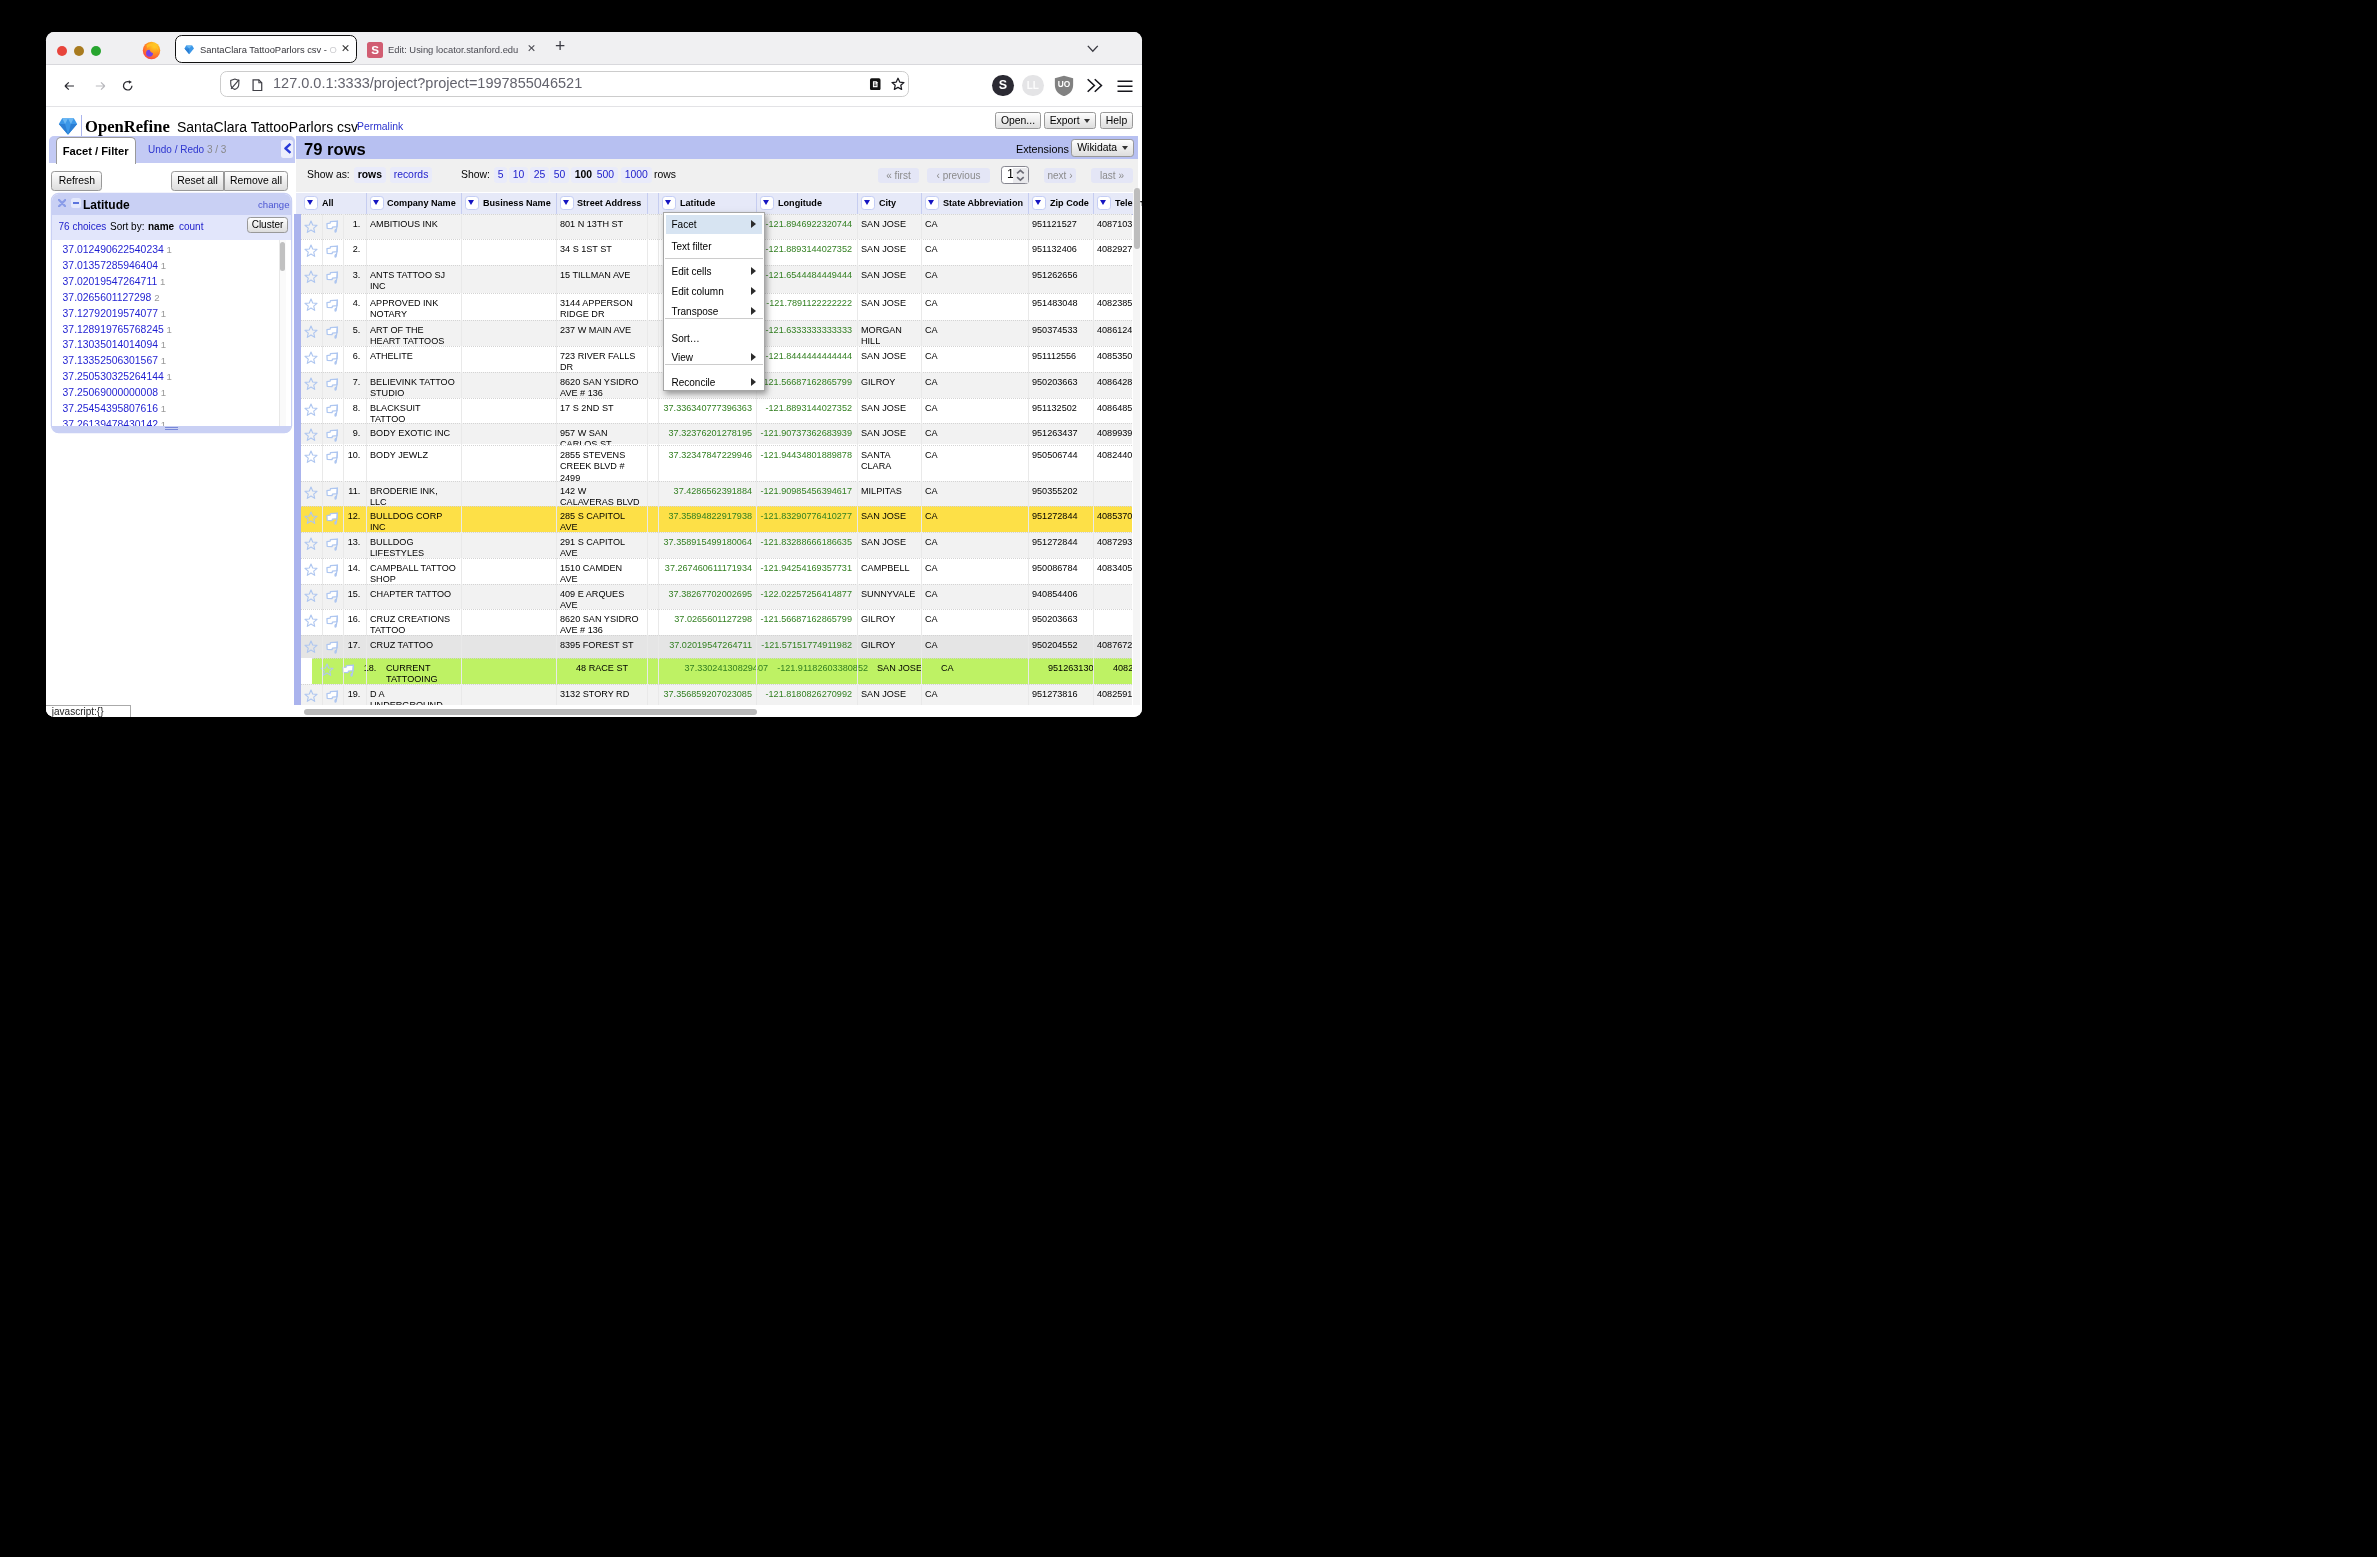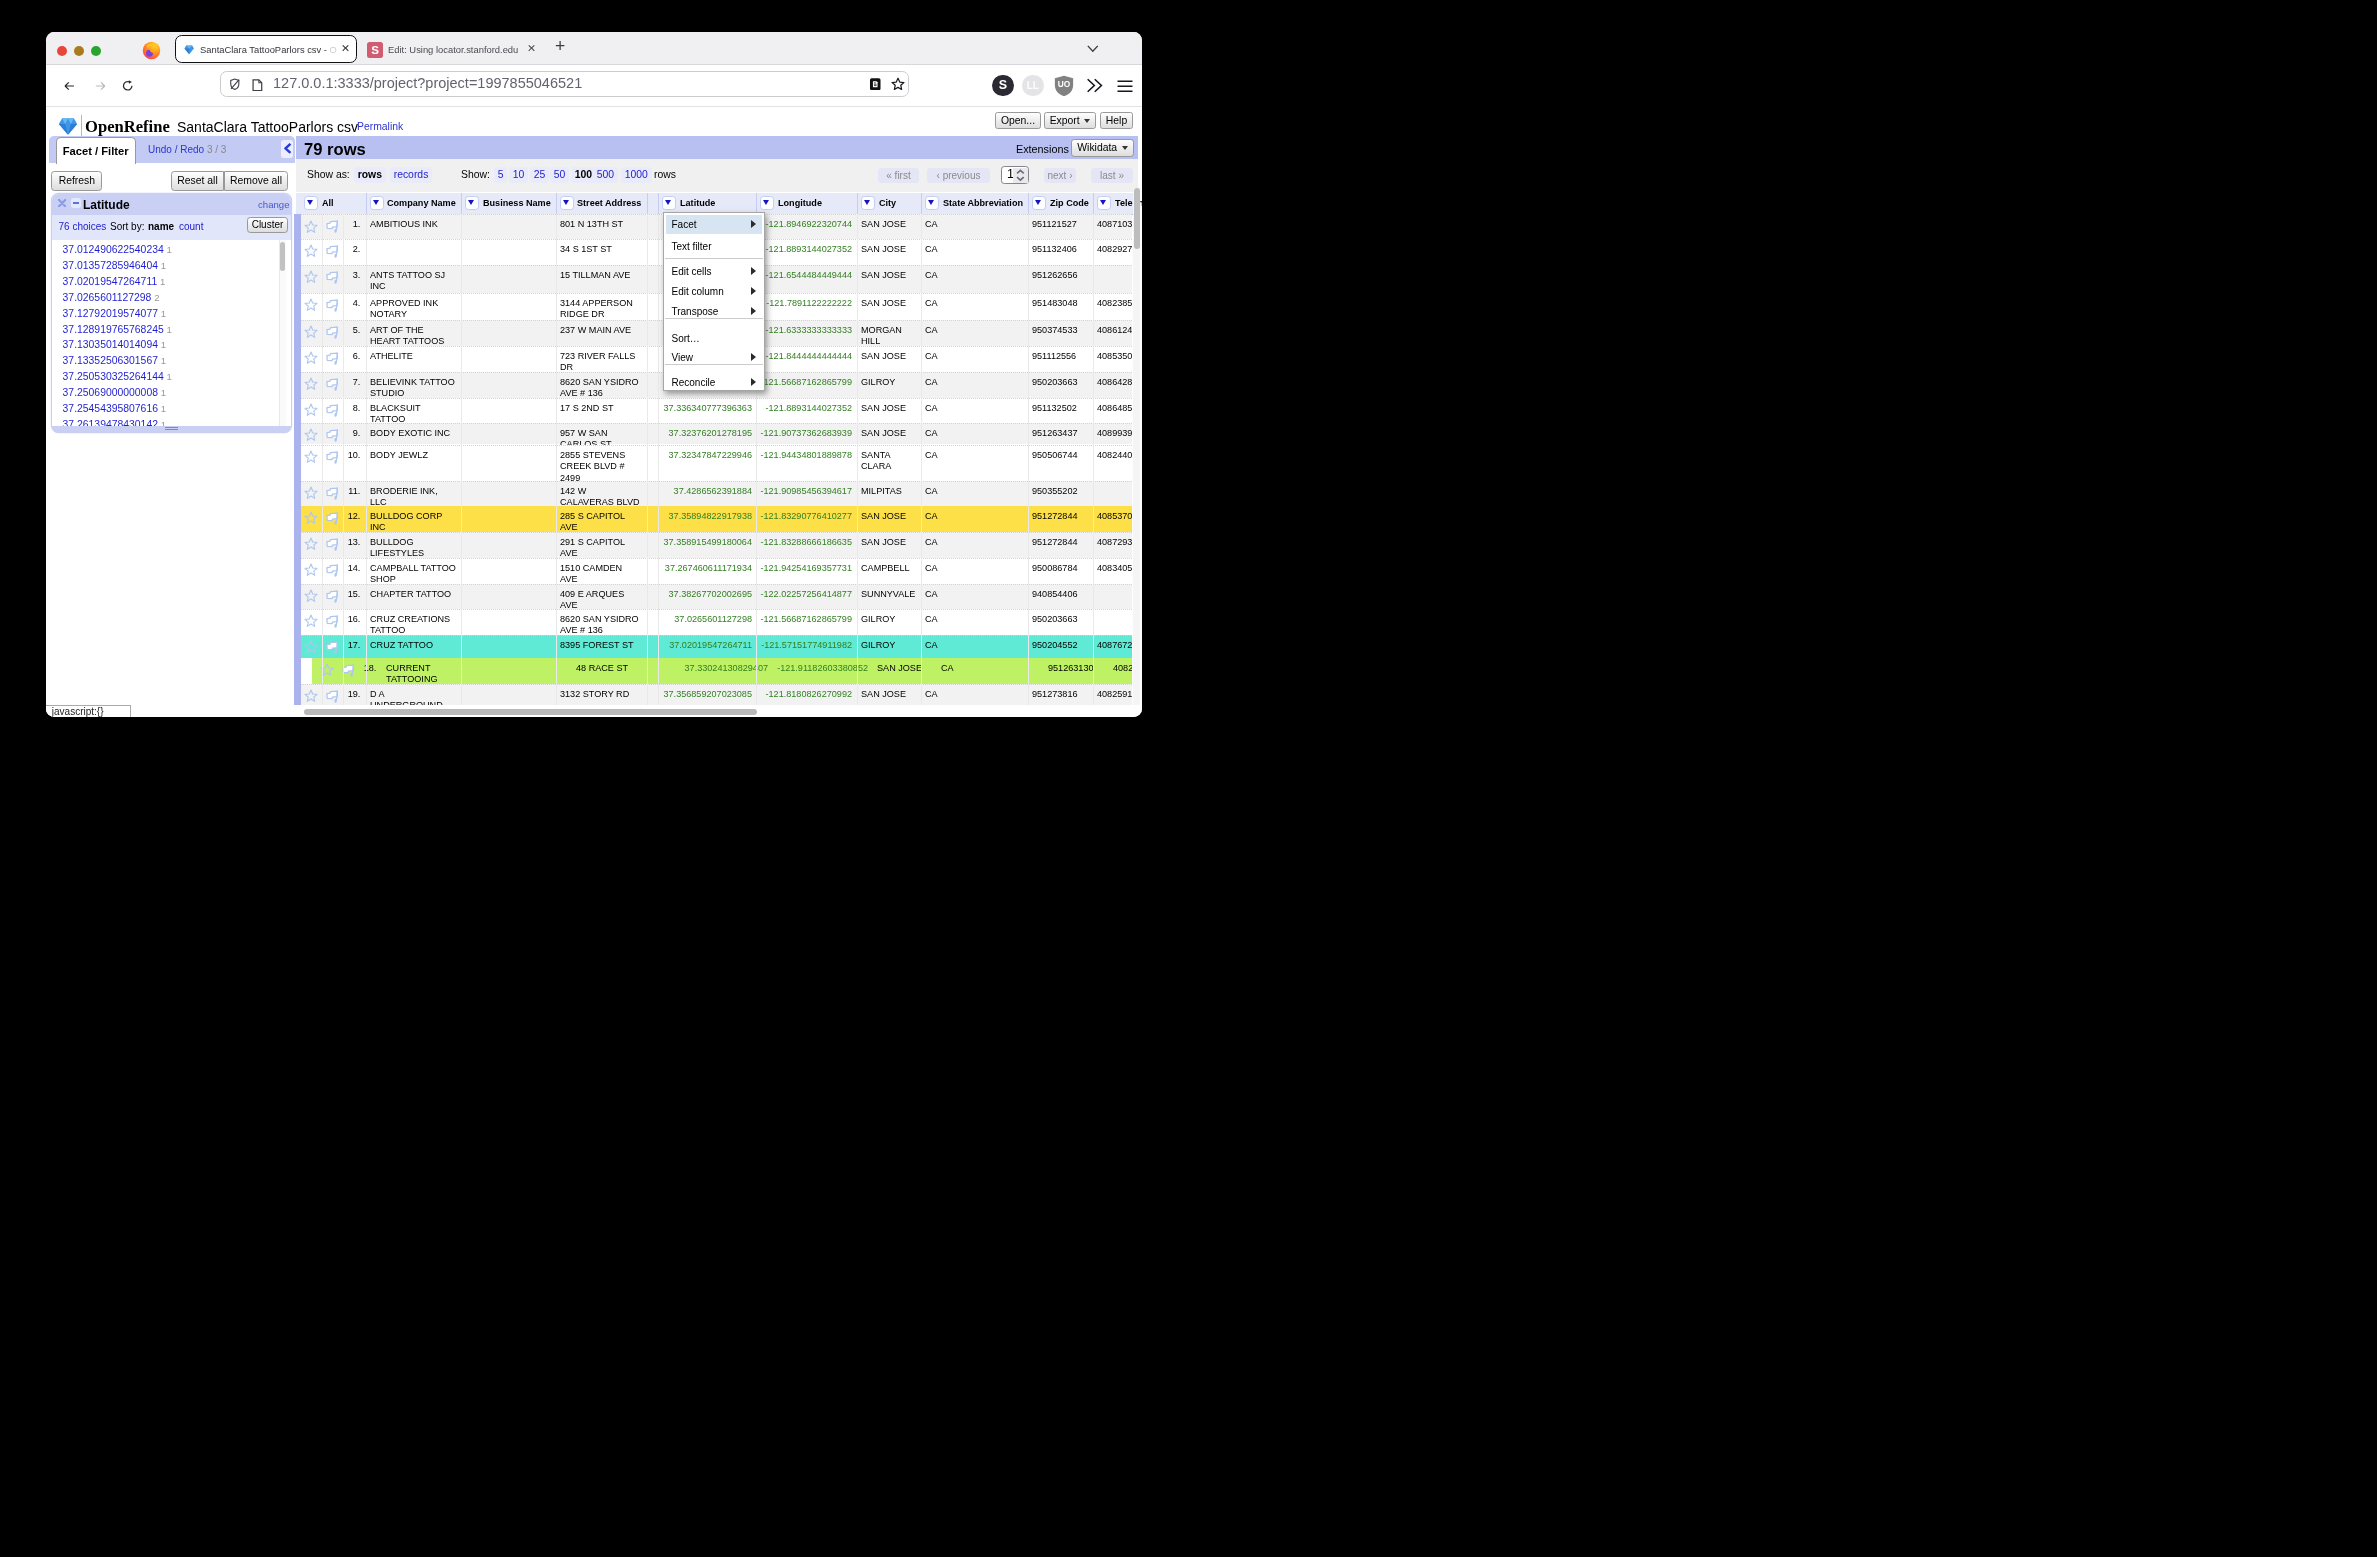--- a/index.html
+++ b/index.html
@@ -509,21 +509,21 @@
 <div class="cell" style="left:47px;top:3.7px;width:17.3px;text-align:right;">16.</div>
 <div class="cell" style="left:74px;top:3.7px;width:86px;">CRUZ CREATIONS TATTOO</div>
 <div class="cell" style="left:264px;top:3.7px;width:80px;">8620 SAN YSIDRO AVE # 136</div>
 <div class="cell num" style="left:366px;top:3.7px;width:90px;">37.0265601127298</div>
 <div class="cell num" style="left:463px;top:3.7px;width:93px;">-121.56687162865799</div>
 <div class="cell" style="left:565px;top:3.7px;width:56px;">GILROY</div>
 <div class="cell" style="left:629px;top:3.7px;width:98px;">CA</div>
 <div class="cell" style="left:736px;top:3.7px;width:57px;">950203663</div>
 <div class="cell" style="left:801px;top:3.7px;width:46px;white-space:nowrap;"></div>
 </div>
-<div class="abs" style="left:0;top:421px;width:836px;height:23px;background:#5eead4;border-top:0.8px dotted #d4d4d4;">
+<div class="abs" style="left:0;top:421px;width:836px;height:23px;background:#e5e5e5;border-top:0.8px dotted #d4d4d4;">
 <div class="abs" style="left:8.3px;top:4.2px;"><svg width="14" height="13.3" viewBox="0 0 20 19">
               <path d="M10 1.5 L12.4 7.1 L18.6 7.6 L13.9 11.7 L15.3 17.7 L10 14.4 L4.7 17.7 L6.1 11.7 L1.4 7.6 L7.6 7.1 Z" fill="none" stroke="#aec6f0" stroke-width="1.6" stroke-linejoin="round"></path>
             </svg></div>
 <div class="abs" style="left:29px;top:5px;"><svg width="15" height="13.3" viewBox="0 0 18 16">
               <path d="M2.3 4.4 L6.2 3.7 L6.5 1.9 L14.9 1.3 L14.5 8.1 L8.9 8.7 L8.5 10.3 L2.6 10 Z" fill="#fff" stroke="#aec6f0" stroke-width="1.5" stroke-linejoin="round"></path>
               <path d="M14.9 1.3 C14.6 6.2 14.1 10.6 13.4 13.8 C13.2 14.8 12.1 14.7 12.0 13.7 C11.9 12.9 12.2 12.0 12.8 11.4" fill="none" stroke="#aec6f0" stroke-width="1.5" stroke-linecap="round"></path>
             </svg></div>
 <div class="cell" style="left:47px;top:3.7px;width:17.3px;text-align:right;">17.</div>
 <div class="cell" style="left:74px;top:3.7px;width:86px;">CRUZ TATTOO</div>
 <div class="cell" style="left:264px;top:3.7px;width:80px;">8395 FOREST ST</div>

